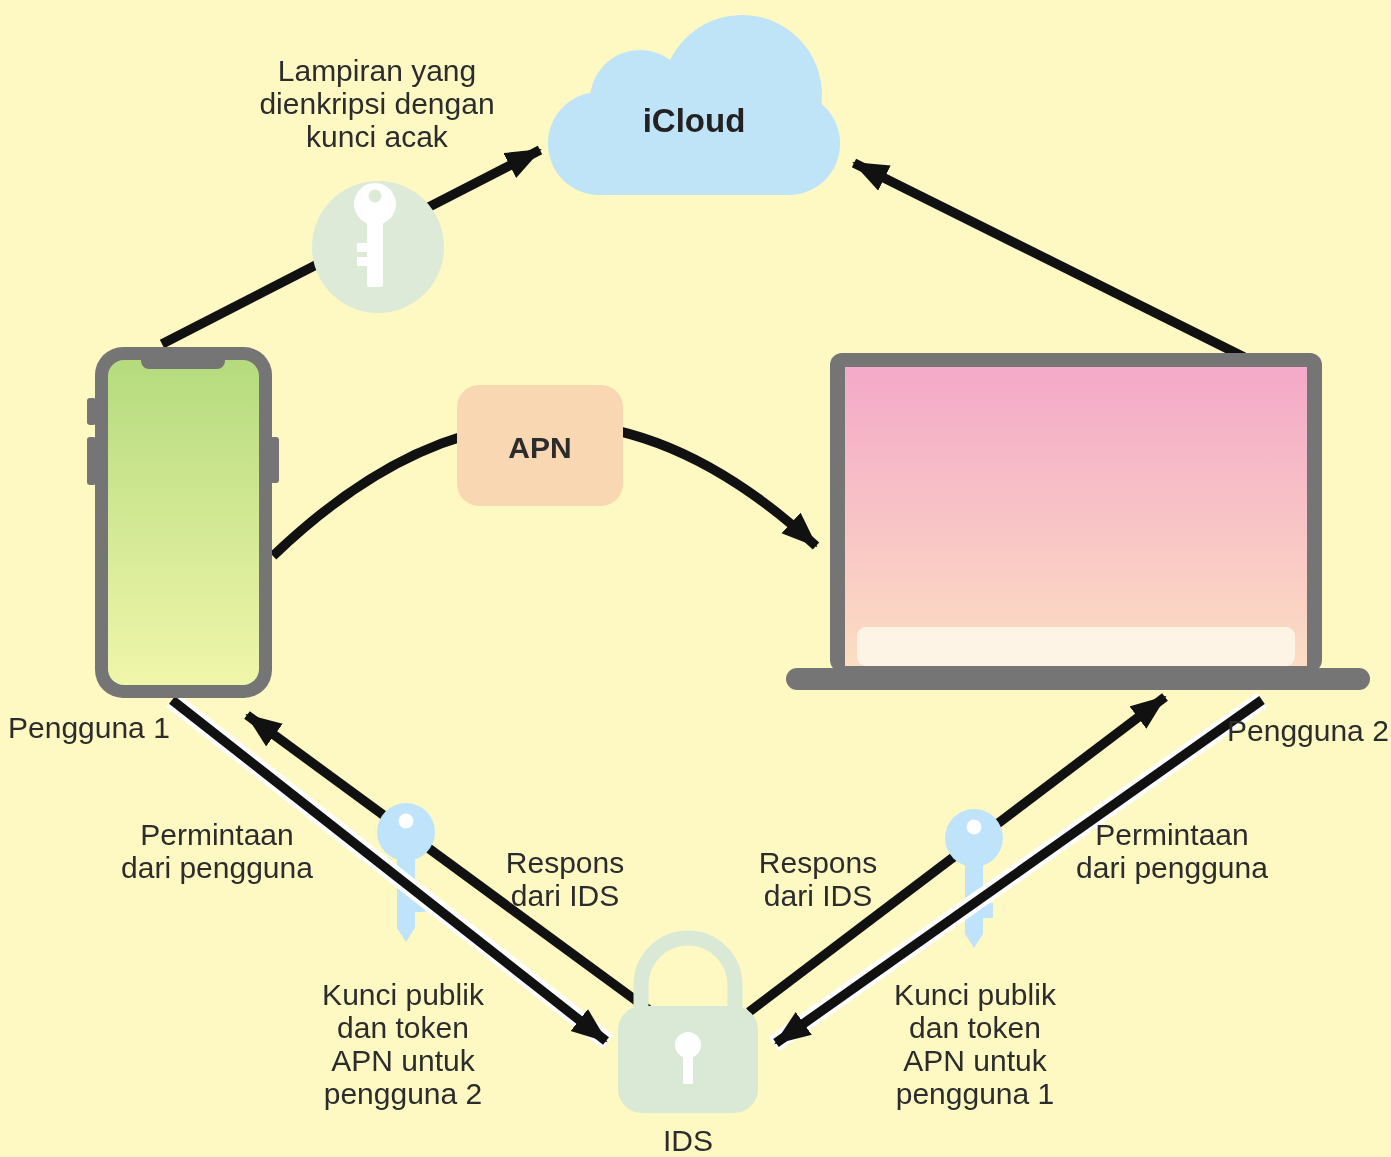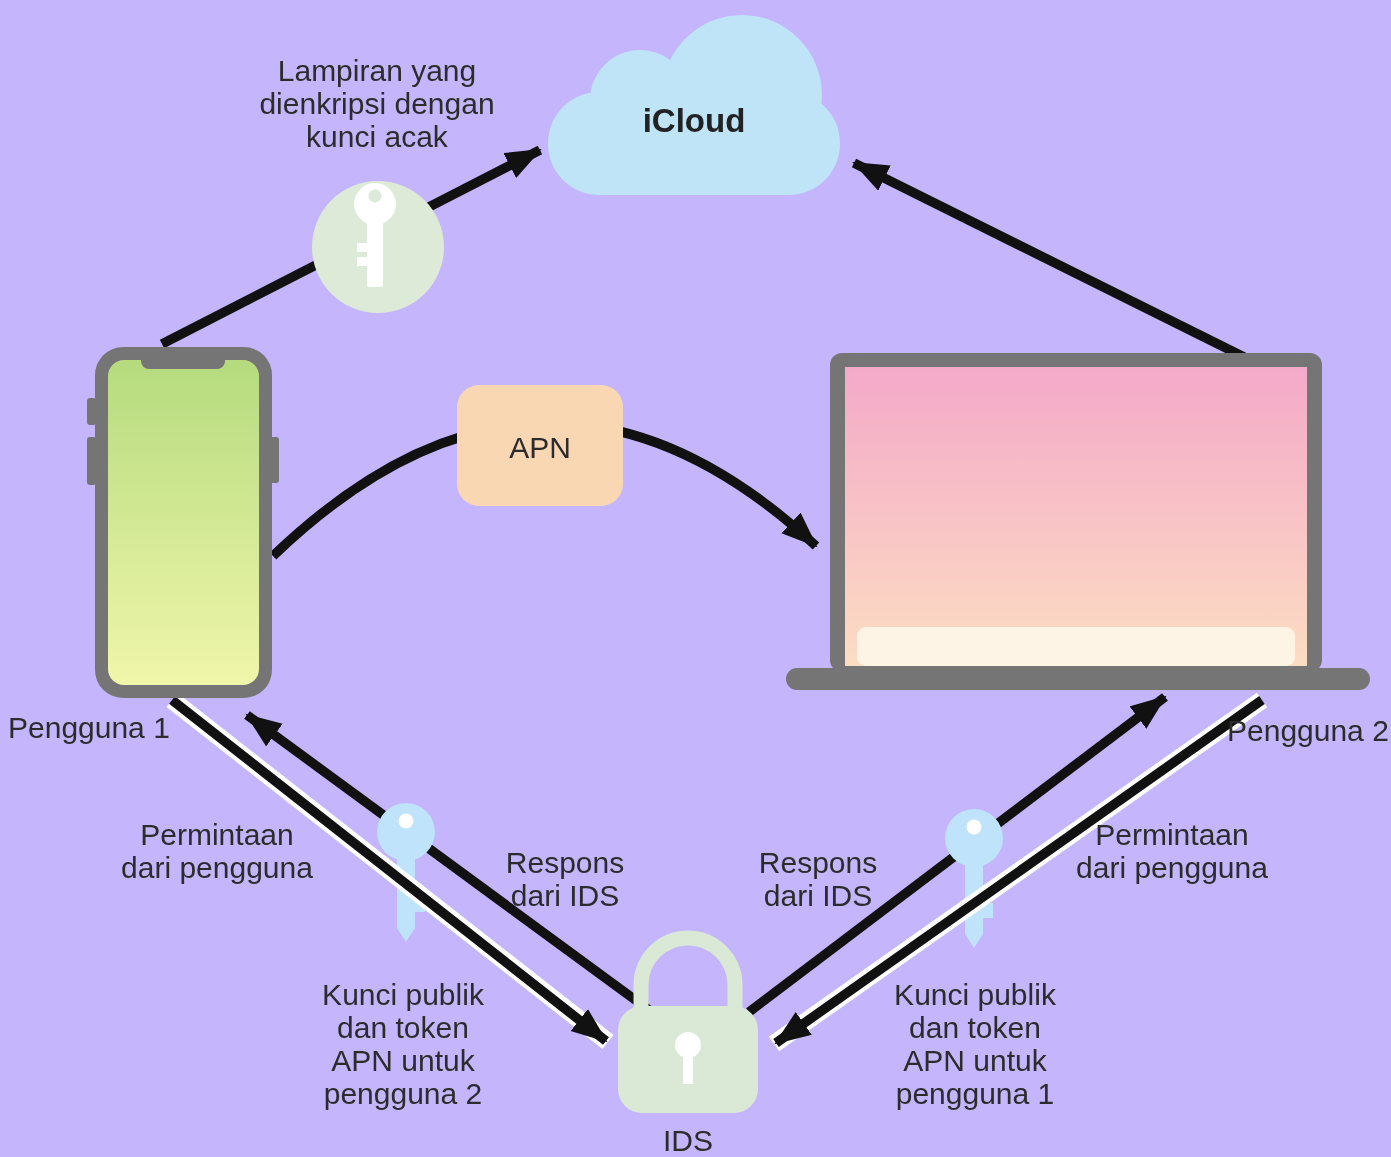--- a/index.html
+++ b/index.html
@@ -1,26 +1,26 @@
 <!DOCTYPE html>
 <html><head>
 <meta charset="utf-8">
 <style>
   html,body{margin:0;padding:0;background:#ffffff;}
-  #stage{position:relative;width:1391px;height:1157px;background:#c4b5fd;overflow:hidden;
+  #stage{position:relative;width:1391px;height:1157px;background:#fef9c3;overflow:hidden;
          font-family:"Liberation Sans", sans-serif;}
   #diagram-svg{position:absolute;left:0;top:0;}
   .arrow{stroke:#111111;stroke-width:9.5;fill:none;}
   .casing{stroke:#ffffff;stroke-width:18;fill:none;}
   .label{position:absolute;font:30px/33px "Liberation Sans", sans-serif;color:#2c2c2c;
          white-space:pre-line;text-align:center;transform:translateX(-50%);}
   .label.left-anchor{transform:none;text-align:left;}
   #icloud-label{font-weight:bold;font-size:33px;color:#222222;}
   #message-note{line-height:35px;}
-  #apn-label{width:138px;}
+  #apn-label{width:138px;font-weight:bold;}
 </style>
 </head>
 <body>
 
 <div id="stage">
 
   <svg id="diagram-svg" width="1391" height="1157" viewBox="0 0 1391 1157">
     <defs>
       <marker id="ah" markerUnits="userSpaceOnUse" markerWidth="40" markerHeight="32" refX="34" refY="14" orient="auto">
         <path d="M0,0 L36,14 L0,28 Z" fill="#111111"></path>

